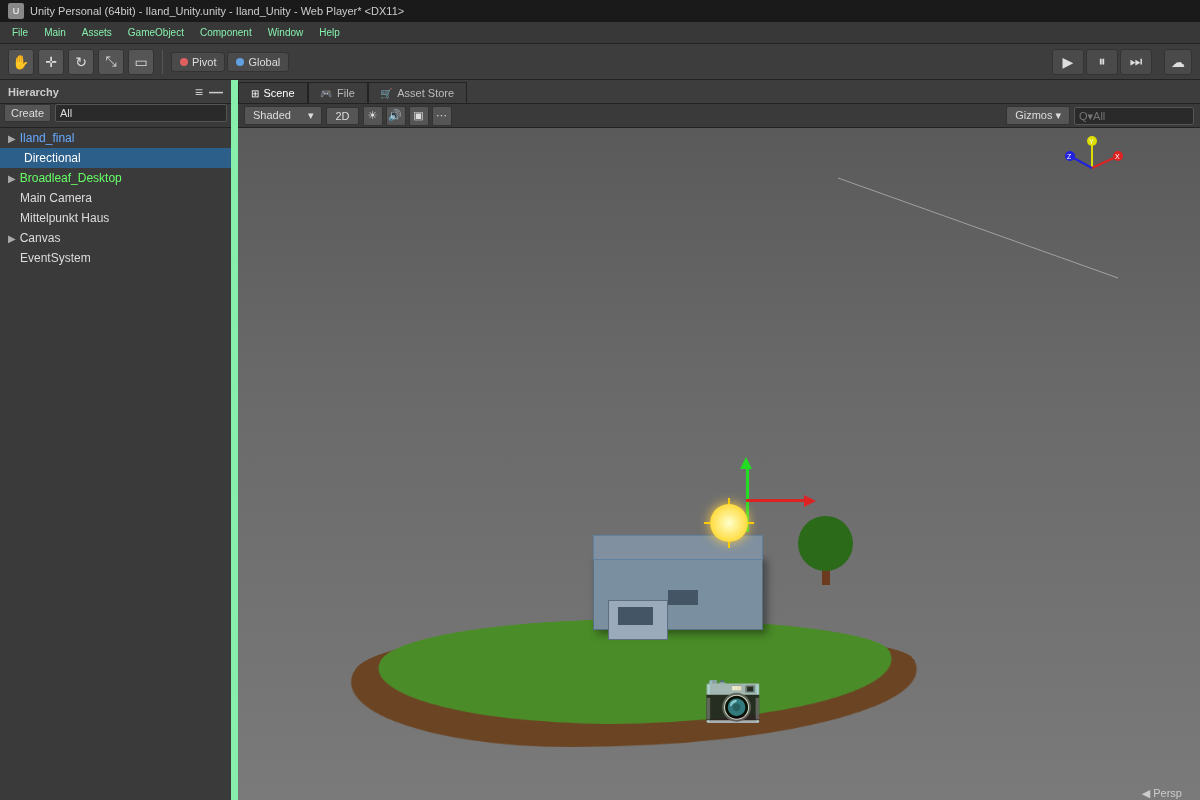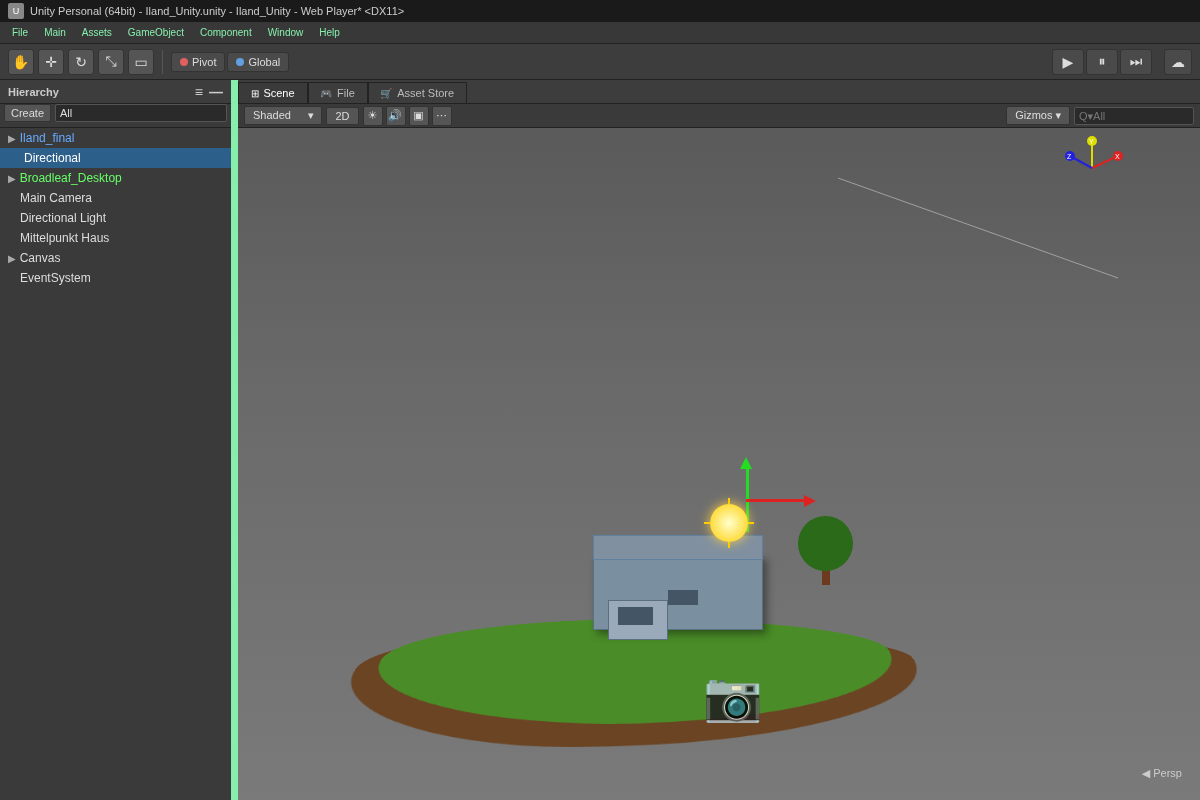--- a/index.html
+++ b/index.html
@@ -333,23 +333,20 @@
         <span>Directional</span>
       </div>
       <div class="hierarchy-item green">
         <span class="arrow">▶</span>
         <span>Broadleaf_Desktop</span>
       </div>
       <div class="hierarchy-item child">
         <span>Main Camera</span>
       </div>
       <div class="hierarchy-item child">
-        <span>Directional Light</span>
-      </div>
-      <div class="hierarchy-item child">
         <span>Mittelpunkt Haus</span>
       </div>
       <div class="hierarchy-item">
         <span class="arrow">▶</span>
         <span>Canvas</span>
       </div>
       <div class="hierarchy-item child">
         <span>EventSystem</span>
       </div>
     </div>
@@ -445,16 +442,16 @@
           <line x1="32" y1="32" x2="58" y2="20" stroke="#dd2222" stroke-width="2"></line>
           <circle cx="58" cy="20" r="5" fill="#dd2222"></circle>
           <text x="55" y="23" font-size="7" fill="white">X</text>
 
           <line x1="32" y1="32" x2="10" y2="20" stroke="#2222dd" stroke-width="2"></line>
           <circle cx="10" cy="20" r="5" fill="#2222dd"></circle>
           <text x="7" y="23" font-size="7" fill="white">Z</text>
         </svg>
       </div>
 
-      <div style="position:absolute; bottom:20px; right:18px; font-size:11px; color:#ccc;">◀ Persp</div>
+      <div style="position:absolute; bottom:0; right:18px; font-size:11px; color:#ccc;">◀ Persp</div>
     </div>
   </div>
 </div>
 
 </body></html>

